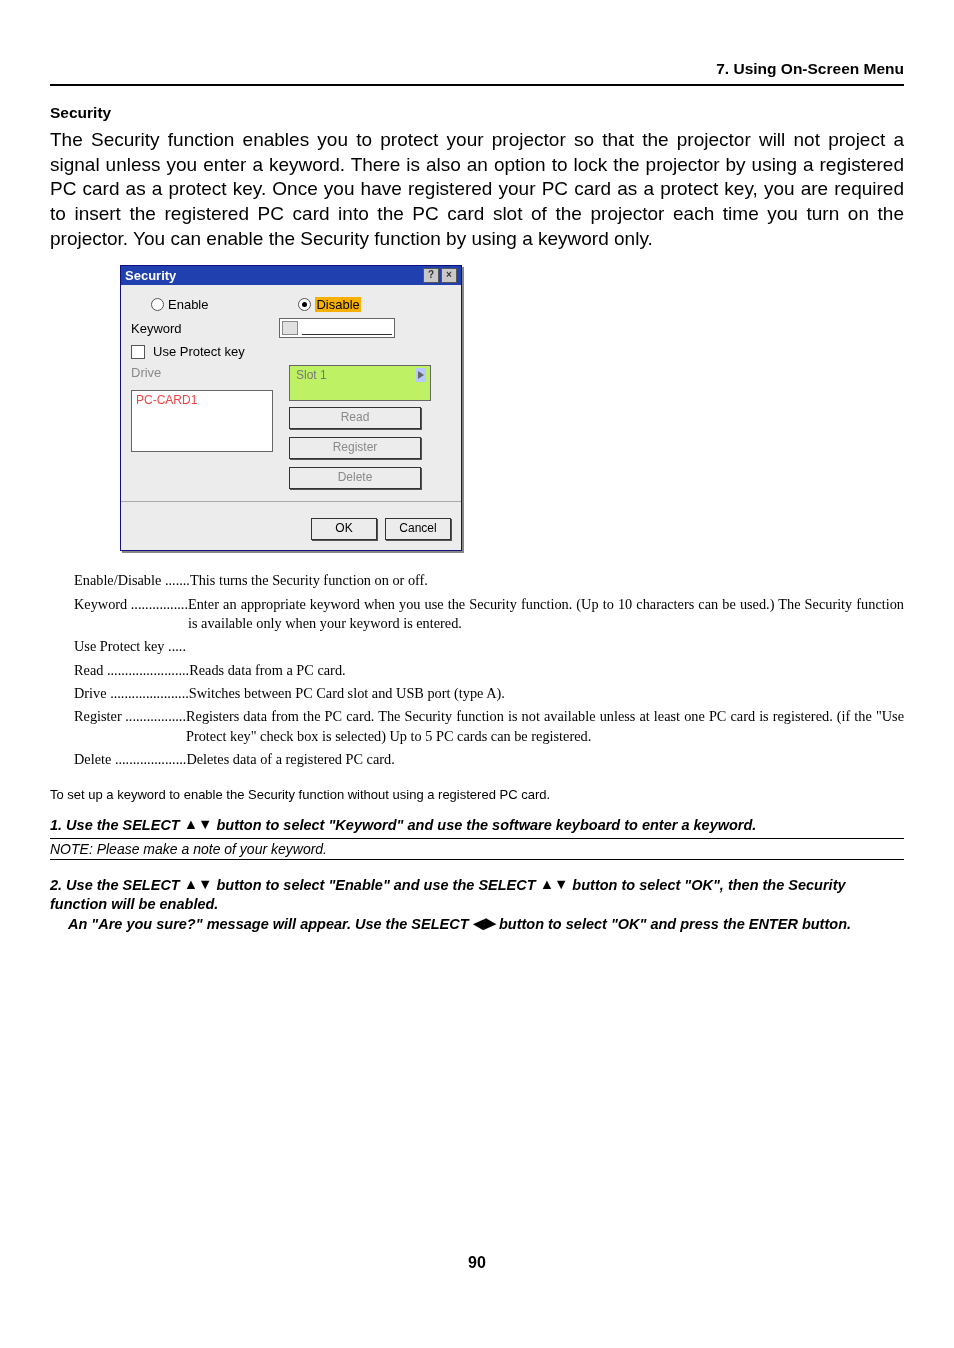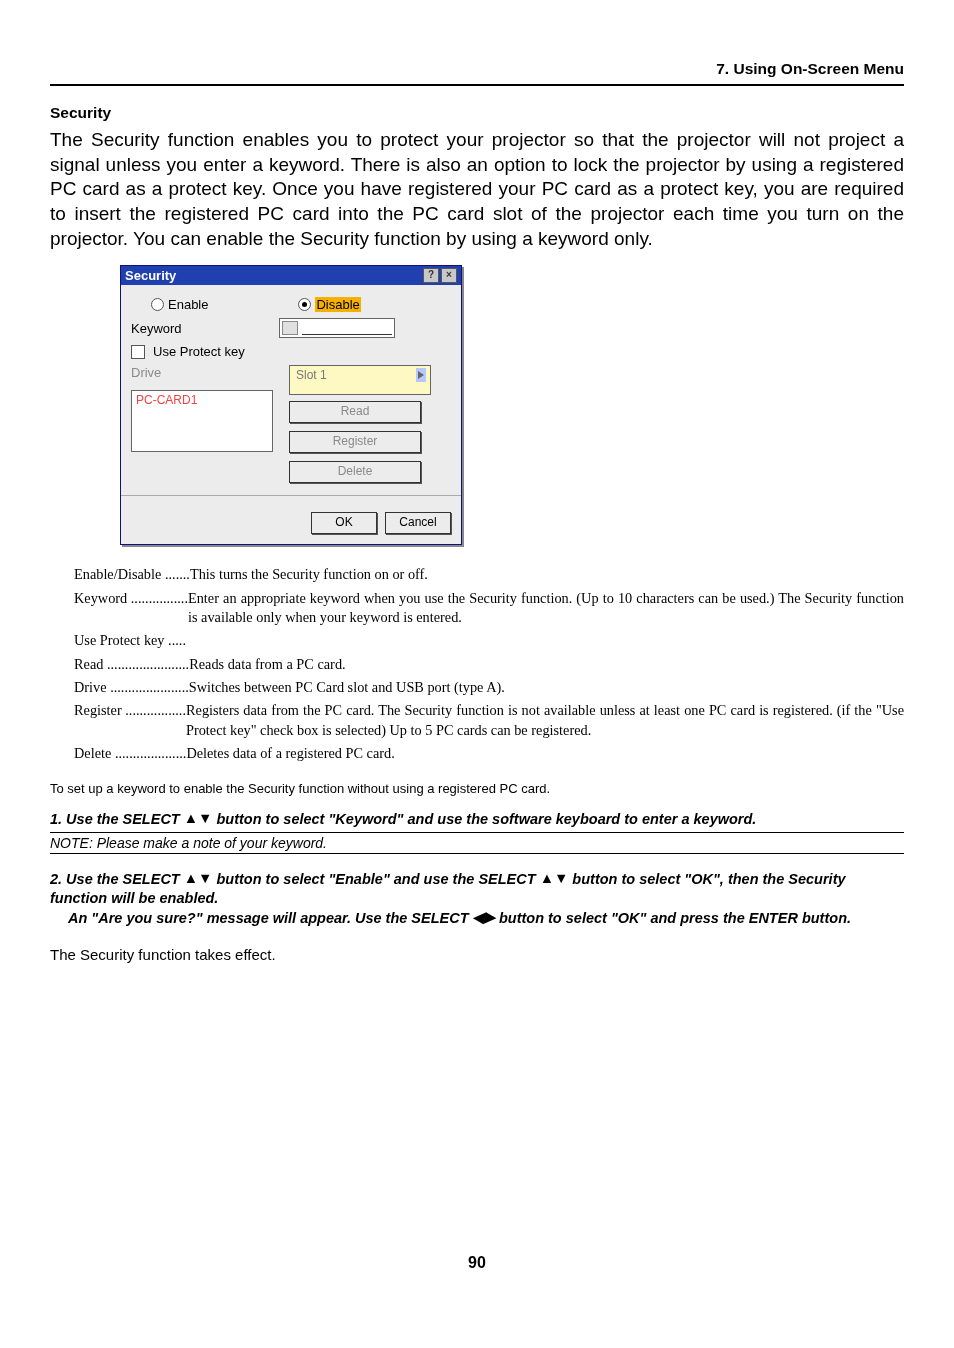--- a/index.html
+++ b/index.html
@@ -88,21 +88,21 @@
   .chk {
     width:12px; height:12px; border:1px solid #555; background:#fff; display:inline-block;
   }
   .disabled-label { color:#8a8a8a; }
   .drive-list {
     width: 140px; height: 60px; border:1px solid #666; background:#fff; font-size:12px;
   }
   .drive-list .item { padding:2px 4px; color:#ef4444; }
   .slot-select {
     display:flex; align-items:center; justify-content:space-between;
-    border:1px solid #666; background:#fef9c3; width:130px; height:18px; padding:0 4px 10px 6px;
+    border:1px solid #666; background:#bef264; width:130px; height:18px; padding:0 4px 16px 6px;
     color:#777; font-size:12px;
   }
   .slot-right { width:10px; height:14px; background:#b7c7ff; display:flex; align-items:center; justify-content:center; }
   .btn {
     width:130px; height:20px; border:1px solid #333; background:#ececec;
     text-align:center; font-size:12px; line-height:18px; margin: 2px 0;
     box-shadow: 1px 1px 0 #555;
   }
   .btn.disabled { color:#8a8a8a; }
   .dlg-hr { border:none; border-top:1px solid #aaa; margin: 10px -10px 8px -10px; }
@@ -272,16 +272,15 @@
 
   <div class="note-box">NOTE: Please make a note of your keyword.</div>
 
   <div class="step">
     <span>2. Use the SELECT </span><span class="tri">▲▼</span><span> button to select "Enable" and use the SELECT </span><span class="tri">▲▼</span><span> button to select "OK", then the Security function will be enabled.</span>
     <span class="sub">
       <span>An "Are you sure?" message will appear. Use the SELECT </span><span class="tri">◀▶</span><span> button to select "OK" and press the ENTER button.</span>
     </span>
   </div>
 
-  <div class="final">The Security function takes effect.</div>
 
   <div class="page-number">90</div>
 </div>
 
 </body></html>

